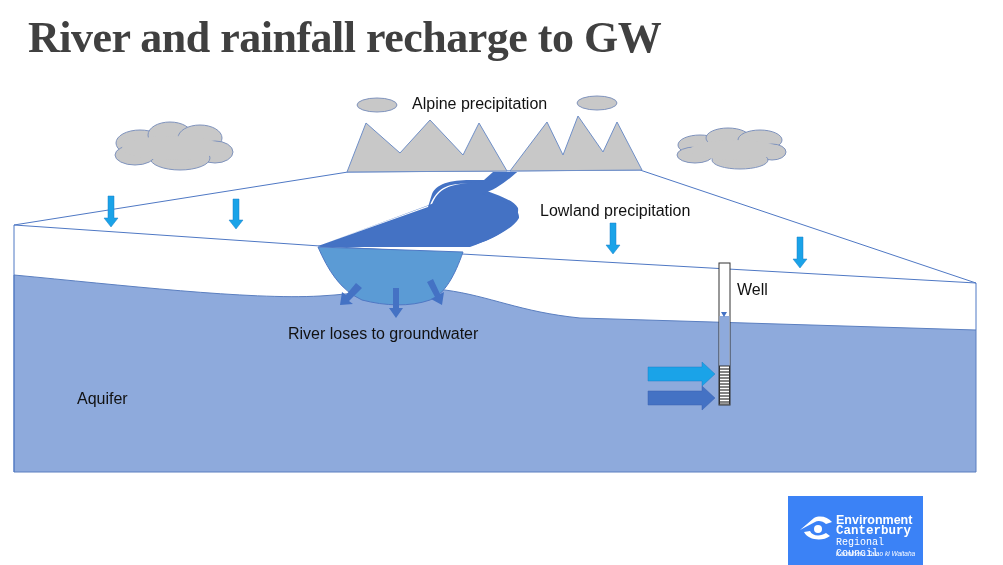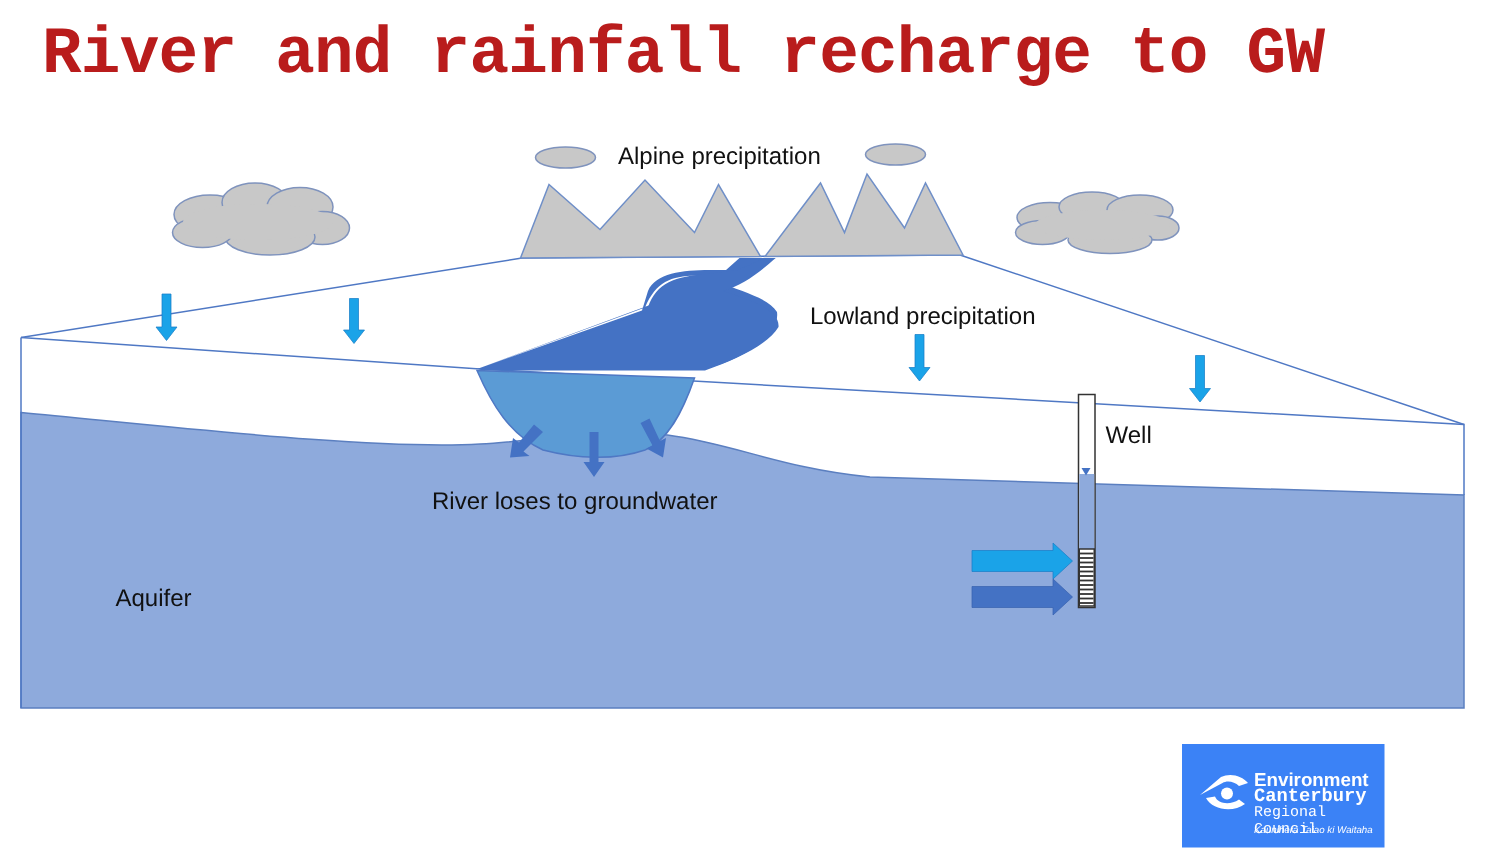--- a/index.html
+++ b/index.html
@@ -1,17 +1,17 @@
 <!DOCTYPE html>
 <html><head>
 <meta charset="utf-8">
 <style>
   html, body { margin:0; padding:0; background:#ffffff; }
   body { width:1003px; height:565px; position:relative; overflow:hidden; font-family:"Liberation Sans", sans-serif; }
-  #title { position:absolute; left:28px; top:12px; font-family:Liberation Mono, monospace; font-weight:bold; font-size:44px; color:#b91c1c; letter-spacing:-0.5px; white-space:nowrap; }
+  #title { position:absolute; left:28px; top:12px; font-family:Liberation Serif, serif; font-weight:bold; font-size:44px; color:#404040; letter-spacing:-0.5px; white-space:nowrap; }
   #diagram { position:absolute; left:0; top:0; }
   .lbl { font-family:"Liberation Sans", sans-serif; font-size:16px; fill:#111111; }
   #logo { position:absolute; left:788px; top:479px; width:135px; height:84px; background:#3b82f6;margin-top:17px; }
   #logo .l1, #logo .l2 { position:absolute; left:48px; font-family:"Liberation Sans", sans-serif; font-weight:bold; font-size:12.5px; color:#fff; line-height:12px; }
   #logo .l1 { top:18px; } #logo .l2 { top:29px;font-family:Liberation Mono, monospace; }
   #logo .l3 { position:absolute; left:48px; top:41px; font-family:Liberation Mono, monospace; font-size:10px; color:#fff; }
   #logo .l4 { position:absolute; left:48px; top:54px; font-family:"Liberation Sans", sans-serif; font-style:italic; font-size:6.5px; color:#fff; }
   #logo .mark { position:absolute; left:10px; top:18px; }
 </style>
 </head>

